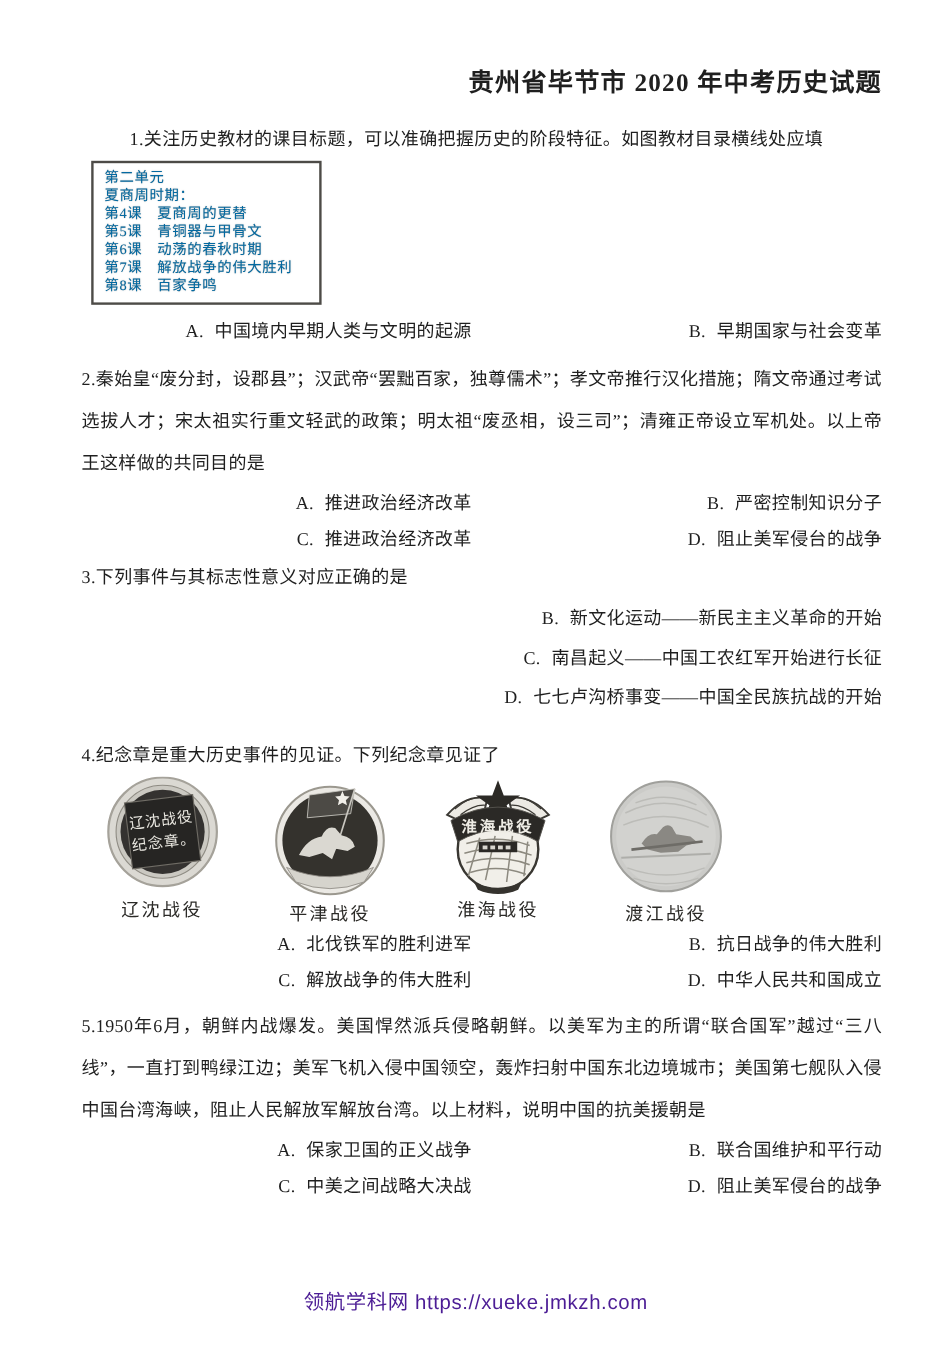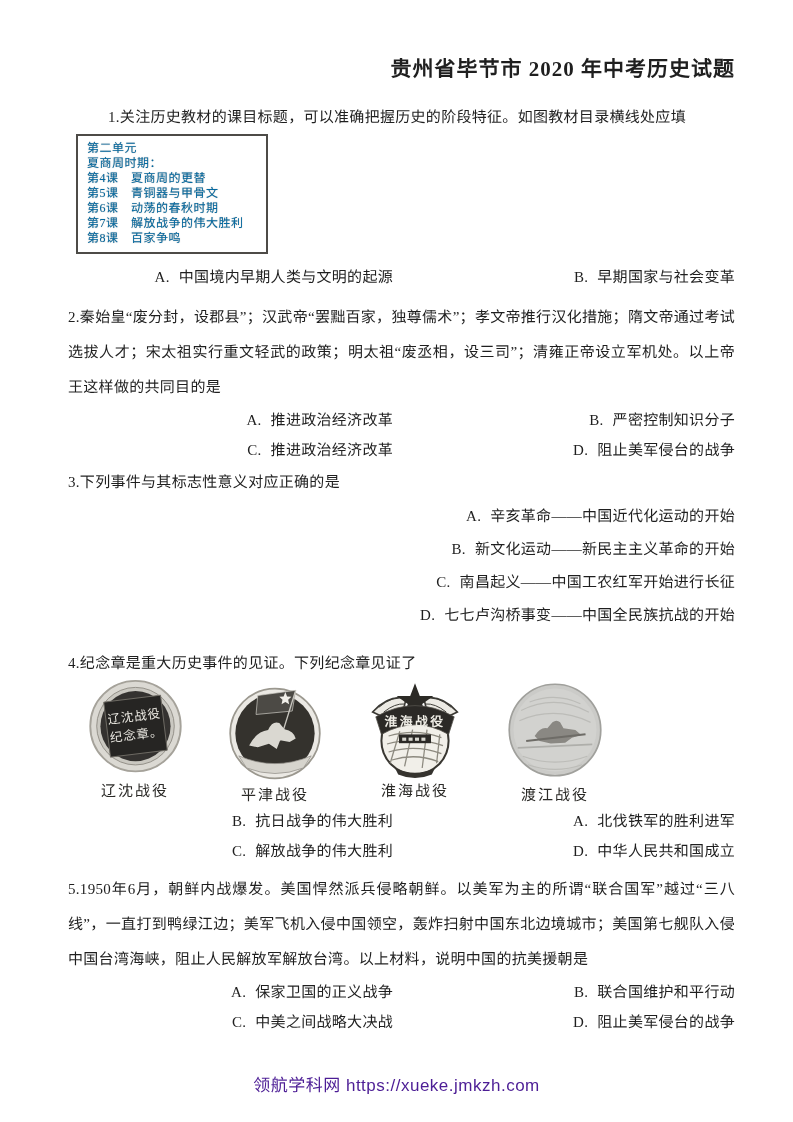--- a/index.html
+++ b/index.html
@@ -107,21 +107,20 @@
         <div class="opt"><span class="opt-label">A.</span><span>推进政治经济改革</span></div>
         <div class="opt"><span class="opt-label">B.</span><span>严密控制知识分子</span></div>
         <div class="opt"><span class="opt-label">C.</span><span>推进政治经济改革</span></div>
         <div class="opt"><span class="opt-label">D.</span><span>阻止美军侵台的战争</span></div>
       </div>
     </section>
 
     <section>
       <p class="stem multi" style="margin-top:0">3.下列事件与其标志性意义对应正确的是</p>
       <div class="opts one-col" style="margin-top:0">
-        <div class="opt"><span class="opt-label">A.</span><span>辛亥革命——中国近代化运动的开始</span></div>
         <div class="opt"><span class="opt-label">B.</span><span>新文化运动——新民主主义革命的开始</span></div>
         <div class="opt"><span class="opt-label">C.</span><span>南昌起义——中国工农红军开始进行长征</span></div>
         <div class="opt"><span class="opt-label">D.</span><span>七七卢沟桥事变——中国全民族抗战的开始</span></div>
       </div>
     </section>
 
     <section>
       <p class="stem single" style="margin-top:16px">4.纪念章是重大历史事件的见证。下列纪念章见证了</p>
 
       <div class="medals">
@@ -203,22 +202,22 @@
             <path d="M36,66 q7,-11 15,-9 l6,-7 q5,-4 9,0 l4,7 14,2 7,6 -11,3 -8,6 -17,1 -13,-3 z" fill="#8a8883"></path>
             <line x1="26" y1="72" x2="96" y2="64" stroke="#6e6c67" stroke-width="2.6"></line>
             <line x1="16" y1="80" x2="104" y2="76" stroke="#aeaeaa" stroke-width="2"></line>
           </svg>
           <figcaption>渡江战役</figcaption>
         </figure>
 
       </div>
 
       <div class="opts two-col" style="margin-top:8px">
+        <div class="opt"><span class="opt-label">A.</span><span>北伐铁军的胜利进军</span></div>
         <div class="opt"><span class="opt-label">B.</span><span>抗日战争的伟大胜利</span></div>
-        <div class="opt"><span class="opt-label">A.</span><span>北伐铁军的胜利进军</span></div>
         <div class="opt"><span class="opt-label">C.</span><span>解放战争的伟大胜利</span></div>
         <div class="opt"><span class="opt-label">D.</span><span>中华人民共和国成立</span></div>
       </div>
     </section>
 
     <section>
       <p class="stem multi q5-stem">5.1950年6月，朝鲜内战爆发。美国悍然派兵侵略朝鲜。以美军为主的所谓“联合国军”越过“三八线”，一直打到鸭绿江边；美军飞机入侵中国领空，轰炸扫射中国东北边境城市；美国第七舰队入侵中国台湾海峡，阻止人民解放军解放台湾。以上材料，说明中国的抗美援朝是</p>
       <div class="opts two-col" style="margin-top:0">
         <div class="opt"><span class="opt-label">A.</span><span>保家卫国的正义战争</span></div>
         <div class="opt"><span class="opt-label">B.</span><span>联合国维护和平行动</span></div>

